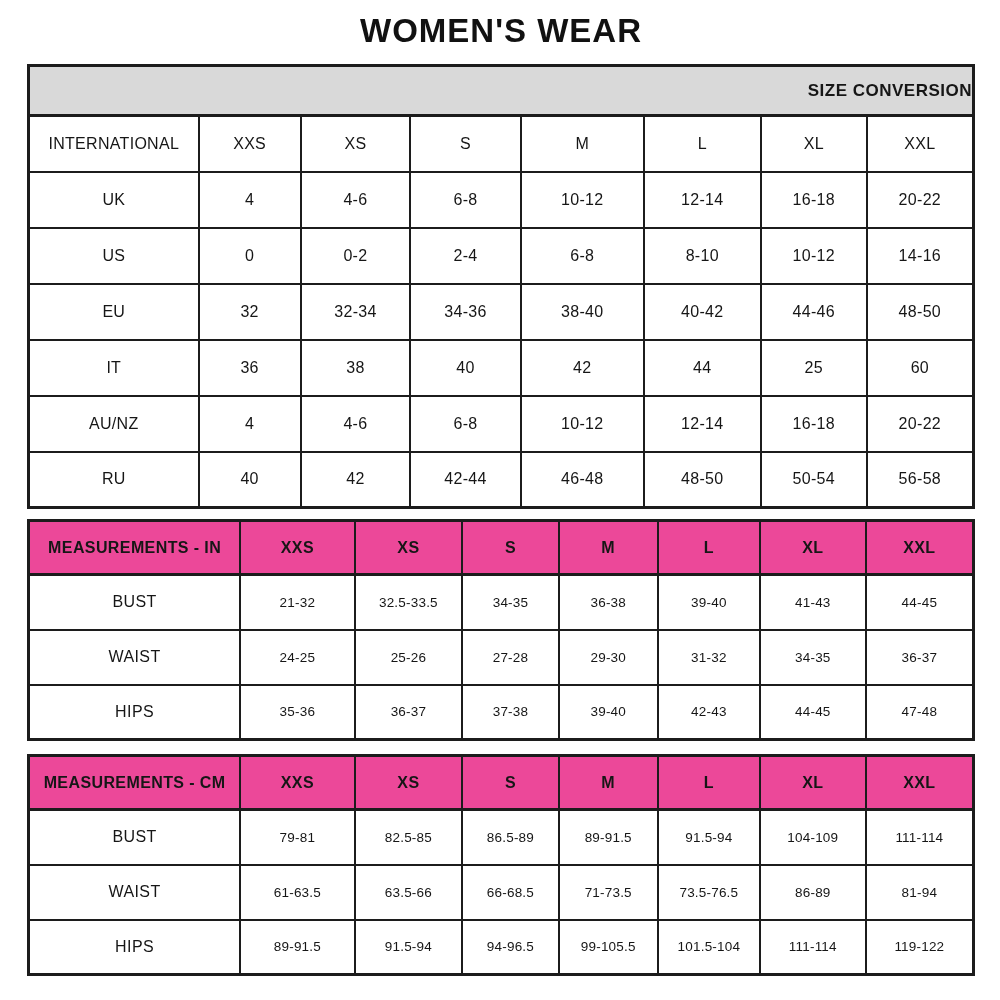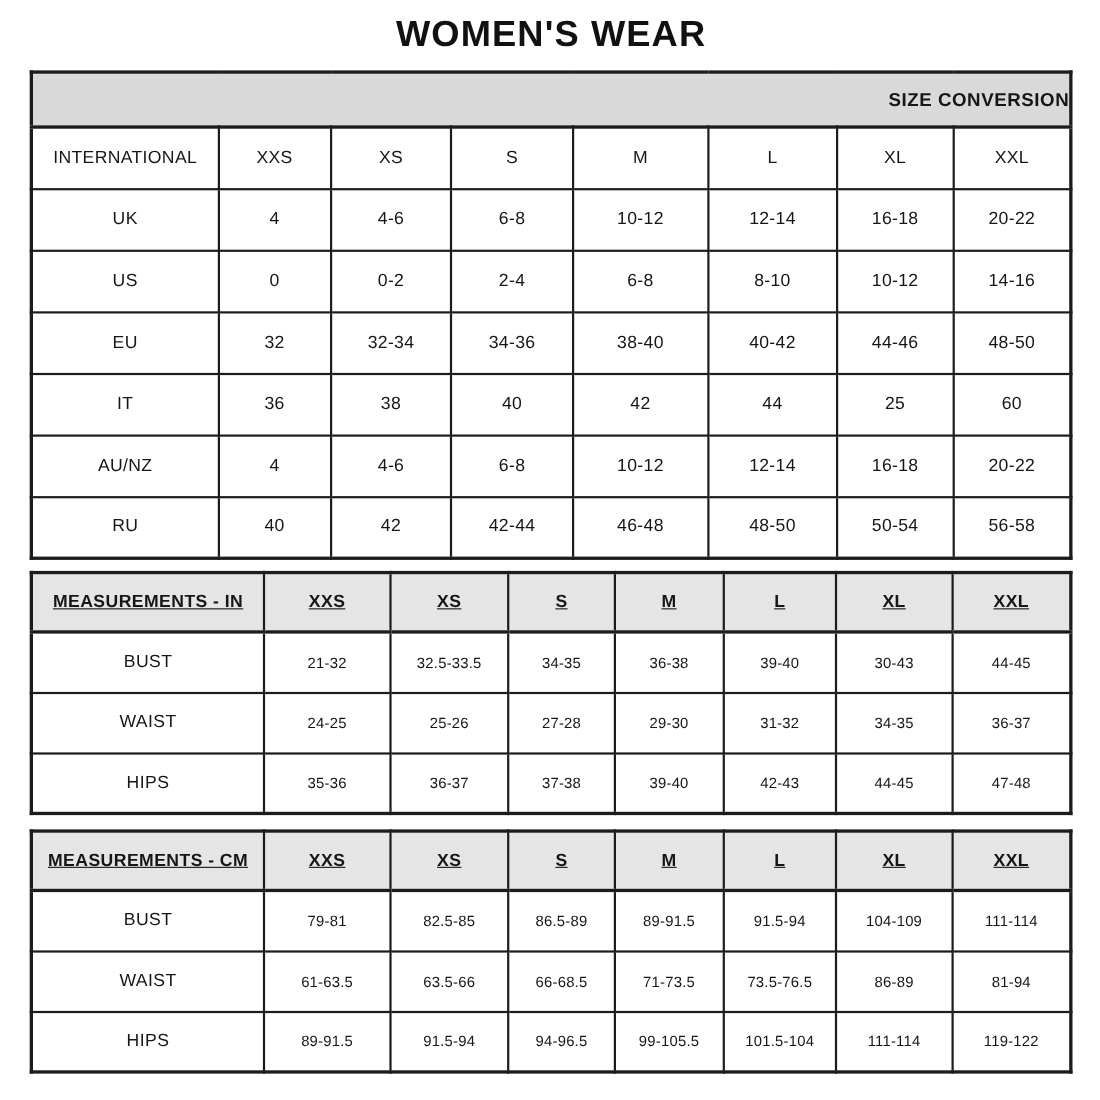--- a/index.html
+++ b/index.html
@@ -35,27 +35,26 @@
     font-size: 17px;
     letter-spacing: 0.5px;
     height: 50px;
     border-bottom: 3px solid #1c1c1c;
     text-align: right;
   }
   .t1 td { height: 56px; font-size: 16px; letter-spacing: 0.3px; margin-left: 20px; }
   .t2 { margin-top: 10px; }
   .t3 { margin-top: 13px; padding-left: 18px; }
   .t2 th, .t3 th {
-    background: #e5e5e5;
+    background: #ec4899;
     font-weight: bold;
     font-size: 16px;
     letter-spacing: 0.4px;
     height: 54px;
     border-bottom: 3px solid #1c1c1c;
-    text-decoration: underline;
   }
   .t2 td, .t3 td { height: 55px; font-size: 13.5px; letter-spacing: 0.2px; }
   .t2 td.rowlabel, .t3 td.rowlabel { font-size: 16px; letter-spacing: 0.4px; }
 </style>
 </head>
 <body>
 
 <div class="page">
   <h1 class="page-title">WOMEN'S WEAR</h1>
 
@@ -169,21 +168,21 @@
       <th>XL</th>
       <th>XXL</th>
     </tr>
     <tr>
       <td class="rowlabel">BUST</td>
       <td>21-32</td>
       <td>32.5-33.5</td>
       <td>34-35</td>
       <td>36-38</td>
       <td>39-40</td>
-      <td>30-43</td>
+      <td>41-43</td>
       <td>44-45</td>
     </tr>
     <tr>
       <td class="rowlabel">WAIST</td>
       <td>24-25</td>
       <td>25-26</td>
       <td>27-28</td>
       <td>29-30</td>
       <td>31-32</td>
       <td>34-35</td>

